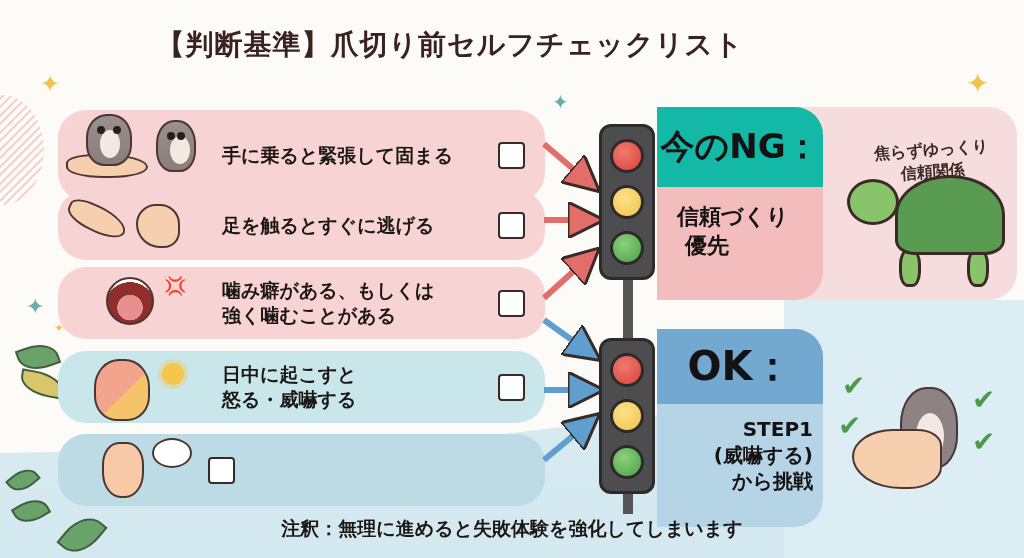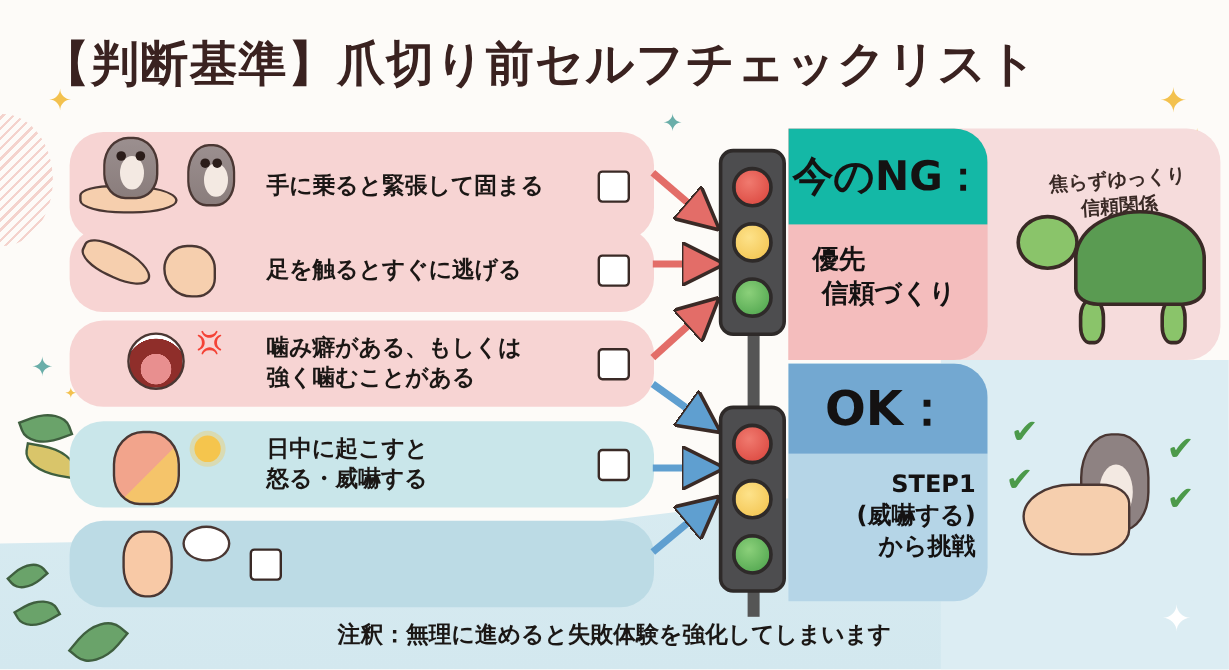--- a/index.html
+++ b/index.html
@@ -27,21 +27,21 @@
       opacity: .8;
     }
     .sparkle { position: absolute; color: #f3c14e; line-height: 1; }
     .sparkle.teal { color: #6aaea9; }
     .sparkle.white { color: #ffffff; }
 
     
     .title {
       position: absolute; left: 0; top: 26px; width: 900px; text-align: center;
       font-family: "DejaVu Serif", "Liberation Serif", serif;
-      font-size: 40px; font-weight: bold; color: #3a2220; letter-spacing: 1px;
+      font-size: 28px; font-weight: bold; color: #3a2220; letter-spacing: 1px;
     }
 
     
     .check-item {
       position: absolute; left: 58px; width: 487px; border-radius: 28px;
       display: flex; align-items: center;
     }
     .check-item.pink { background: #f7d4d3; }
     .check-item.blue1 { background: #c9e6ea; }
     .check-item.blue2 { background: #bcdbe5; }
@@ -112,21 +112,21 @@
     .lamp { width: 34px; height: 34px; border-radius: 50%; border: 3px solid #2e2a29; }
     .lamp.red { background: radial-gradient(circle at 40% 35%, #f07a6f, #d9423a); }
     .lamp.yellow { background: radial-gradient(circle at 40% 35%, #fde28a, #f2c14a); }
     .lamp.green { background: radial-gradient(circle at 40% 35%, #8bd07a, #4aa14a); }
 
     
     .panel {
       position: absolute; left: 657px; width: 360px; border-radius: 0 28px 28px 0;
     }
     .panel.ng { top: 107px; height: 193px; background: #f6dcdc; }
-    .panel.ok { top: 303px; height: 198px; background: #dcedf3; }
+    .panel.ok { top: 329px; height: 198px; background: #dcedf3; }
     .panel-left {
       position: absolute; left: 0; top: 0; width: 166px; height: 100%;
       border-radius: 0 28px 28px 0; overflow: hidden;
     }
     .ng .panel-left { background: #f4bdbd; }
     .ok .panel-left { background: #b5d5e7; }
     .panel-head {
       height: 80px; display: flex; align-items: center; justify-content: center;
       font-size: 34px; font-weight: bold; color: #141212;
     }
@@ -288,22 +288,22 @@
   </g>
 </svg>
 
 <div class="pole" style="top:270px;height:80px"></div>
 <div class="pole" style="top:490px;height:24px"></div>
 
 <div class="panel ng">
   <div class="panel-left">
     <div class="panel-head">今のNG：</div>
     <div class="panel-body">
+      <span>信頼づくり</span>
       <span>優先</span>
-      <span>信頼づくり</span>
     </div>
   </div>
   <div class="turtle-caption">
     <span style="display:block">焦らずゆっくり</span>
     <span style="display:block">信頼関係</span>
   </div>
   <div class="turtle">
     <div class="leg" style="left:52px"></div>
     <div class="leg" style="left:120px"></div>
     <div class="shell"></div>

